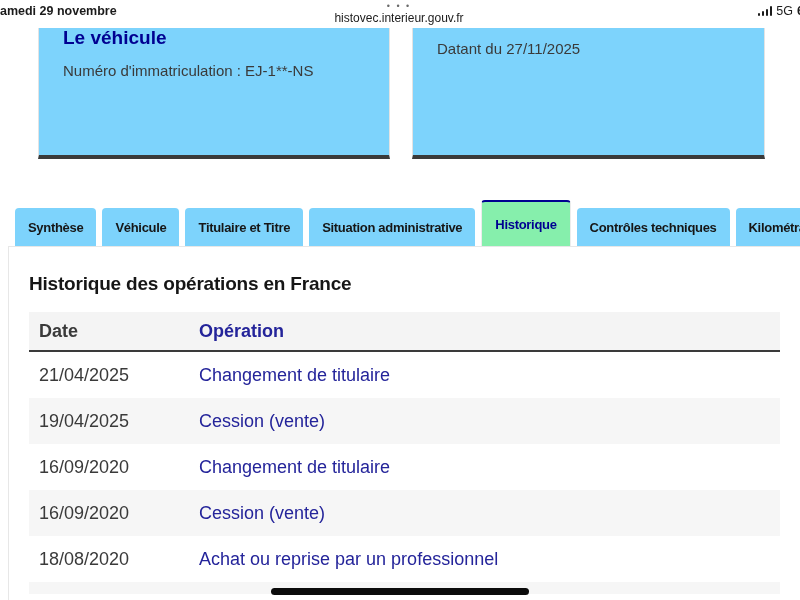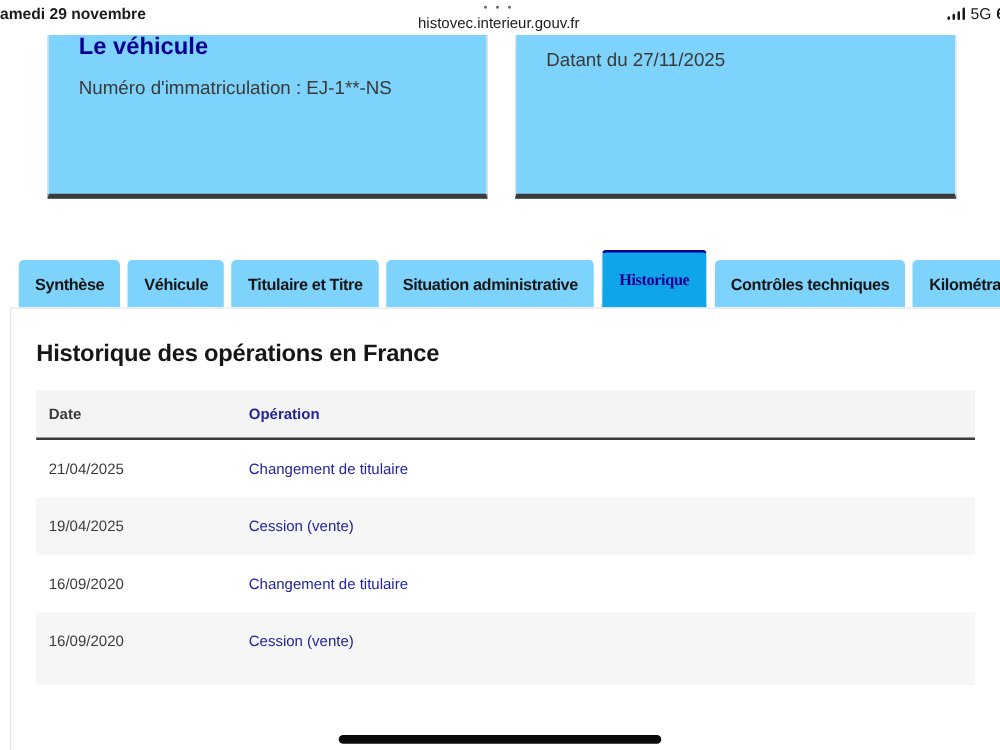--- a/index.html
+++ b/index.html
@@ -28,29 +28,29 @@
   .card.right { left:412px; width:353px; }
   .card-title { font-size:19px; font-weight:700; color:#000091; line-height:25px; margin-top:-3px; }
   .card-body  { font-size:15px; color:#3a3a3a; margin-top:12px; }
 
   
   .tabs { position:absolute; top:200px; left:15px; width:1000px; height:46px;
     display:flex; align-items:flex-end; gap:6px; }
   .tab { height:38px; display:inline-flex; align-items:center; padding:0 13px;
     background:#7dd3fc; color:#161616; font-size:13px; font-weight:700; letter-spacing:-0.3px;
     border-radius:4px 4px 0 0; white-space:nowrap; cursor:pointer; }
-  .tab.active { height:46px; background:#0ea5e9; color:#000091;
-    border-top:2px solid #000091; border-left:1px solid #ececec; border-right:1px solid #ececec;font-family:Liberation Serif, serif; }
+  .tab.active { height:46px; background:#86efac; color:#000091;
+    border-top:2px solid #000091; border-left:1px solid #ececec; border-right:1px solid #ececec; }
 
   
   .panel { position:absolute; top:246px; left:8px; width:792px; height:436px; background:#fff;
     border-top:1px solid #e7e7e7; border-left:1px solid #e7e7e7; }
   .panel-heading { margin:26px 0 0 20px; font-size:19px; font-weight:700; color:#161616; letter-spacing:-0.2px; }
 
-  .table { margin:17px 20px 0 20px; font-size:12px; }
+  .table { margin:17px 20px 0 20px; font-size:18px; }
   .trow { display:flex; align-items:center; height:46px; }
   .thead { height:40px; background:#f4f4f4; border-bottom:2px solid #3a3a3a; font-weight:700; color:#161616; }
   .cell-date { width:170px; padding-left:10px; flex:none; }
   .cell-op   { flex:1; }
   .trow .cell-date { color:#3a3a3a; }
   .trow .cell-op   { color:#24249a; }
   .trow.zebra { background:#f6f6f6; }
   .trow.partial { height:12px; }
 
   
@@ -115,20 +115,24 @@
             <div class="cell-op">Cession (vente)</div>
           </div>
           <div class="trow">
             <div class="cell-date">16/09/2020</div>
             <div class="cell-op">Changement de titulaire</div>
           </div>
           <div class="trow zebra">
             <div class="cell-date">16/09/2020</div>
             <div class="cell-op">Cession (vente)</div>
           </div>
+          <div class="trow">
+            <div class="cell-date">18/08/2020</div>
+            <div class="cell-op">Achat ou reprise par un professionnel</div>
+          </div>
         </div>
       <div class="trow zebra partial"></div>
     </div>
   </div>
 
   <div class="home-indicator"></div>
 
 </div>
 
 </body></html>

